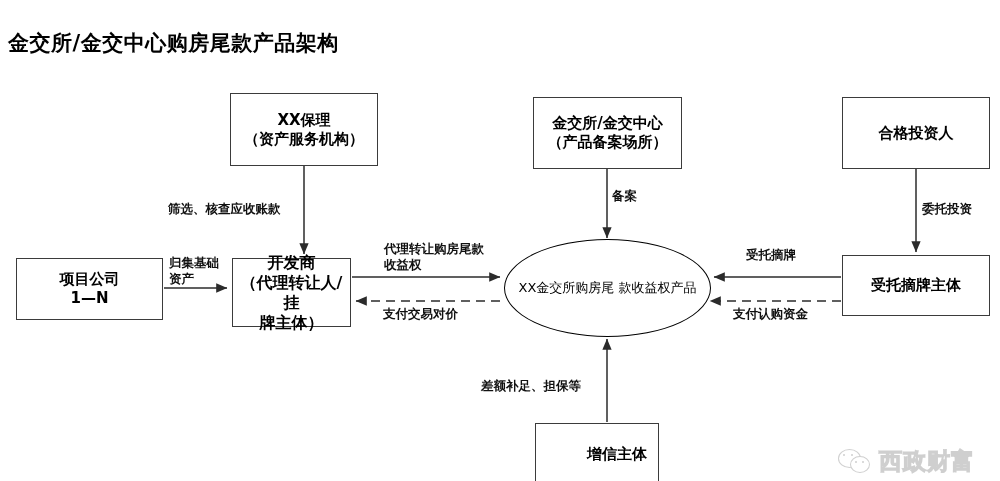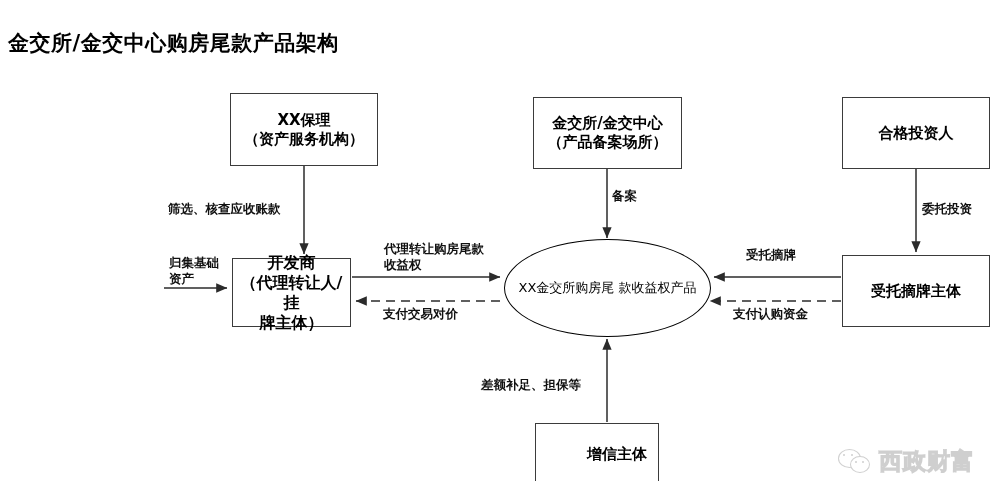--- a/index.html
+++ b/index.html
@@ -85,37 +85,43 @@
       <span>（产品备案场所）</span>
     </div>
   </div>
 
   <div class="node" style="left:842px;top:74px;width:148px;height:72px;">
     <div>
       <span>合格投资人</span>
     </div>
   </div>
 
+  <div class="node" style="left:16px;top:235px;width:147px;height:62px;">
+    <div>
+      <span>项目公司</span>
+      <span>1—N</span>
+    </div>
+  </div>
 
   <div class="node" style="left:232px;top:235px;width:119px;height:69px;font-size:16px;">
     <div>
       <span>开发商</span>
       <span>（代理转让人/挂</span>
       <span>牌主体）</span>
     </div>
   </div>
 
   <div class="ellipse-node" style="left:504px;top:216px;width:207px;height:98px;">
     <div>
       <span>XX金交所购房尾</span>
       <span>款收益权产品</span>
     </div>
   </div>
 
-  <div class="node" style="left:842px;top:232px;width:148px;height:72px;">
+  <div class="node" style="left:842px;top:232px;width:148px;height:61px;">
     <div>
       <span>受托摘牌主体</span>
     </div>
   </div>
 
   <div class="node" style="left:535px;top:400px;width:124px;height:62px;padding-left:44px;">
     <div>
       <span>增信主体</span>
     </div>
   </div>
@@ -134,21 +140,21 @@
   <div class="edge-label" style="left:383px;top:283px;">支付交易对价</div>
 
   <div class="edge-label" style="left:612px;top:165px;">备案</div>
 
   <div class="edge-label" style="left:922px;top:178px;">委托投资</div>
 
   <div class="edge-label" style="left:746px;top:224px;">受托摘牌</div>
 
   <div class="edge-label" style="left:733px;top:283px;">支付认购资金</div>
 
-  <div class="edge-label" style="left:481px;top:355px;font-family:Liberation Serif, serif;">差额补足、担保等</div>
+  <div class="edge-label" style="left:481px;top:355px;">差额补足、担保等</div>
 
   <div class="watermark" style="left:838px;top:423px;">
     <div class="wm-icon">
       <div class="b1"></div>
         <div class="b2"></div>
       <i style="left:5px;top:5px;"></i>
         <i style="left:13px;top:5px;"></i>
       <i style="left:17px;top:12px;"></i>
         <i style="left:24px;top:12px;"></i>
     </div>

